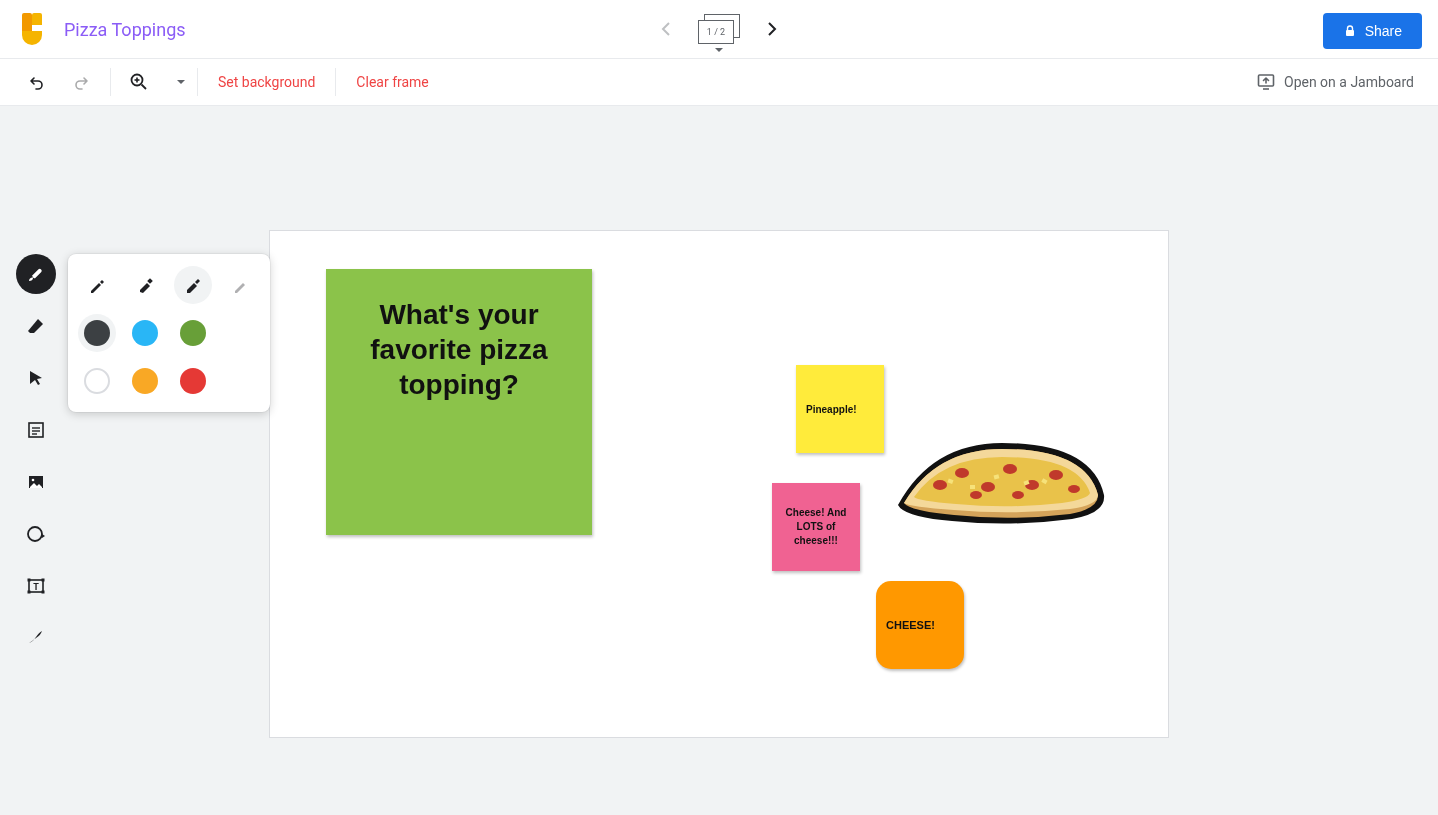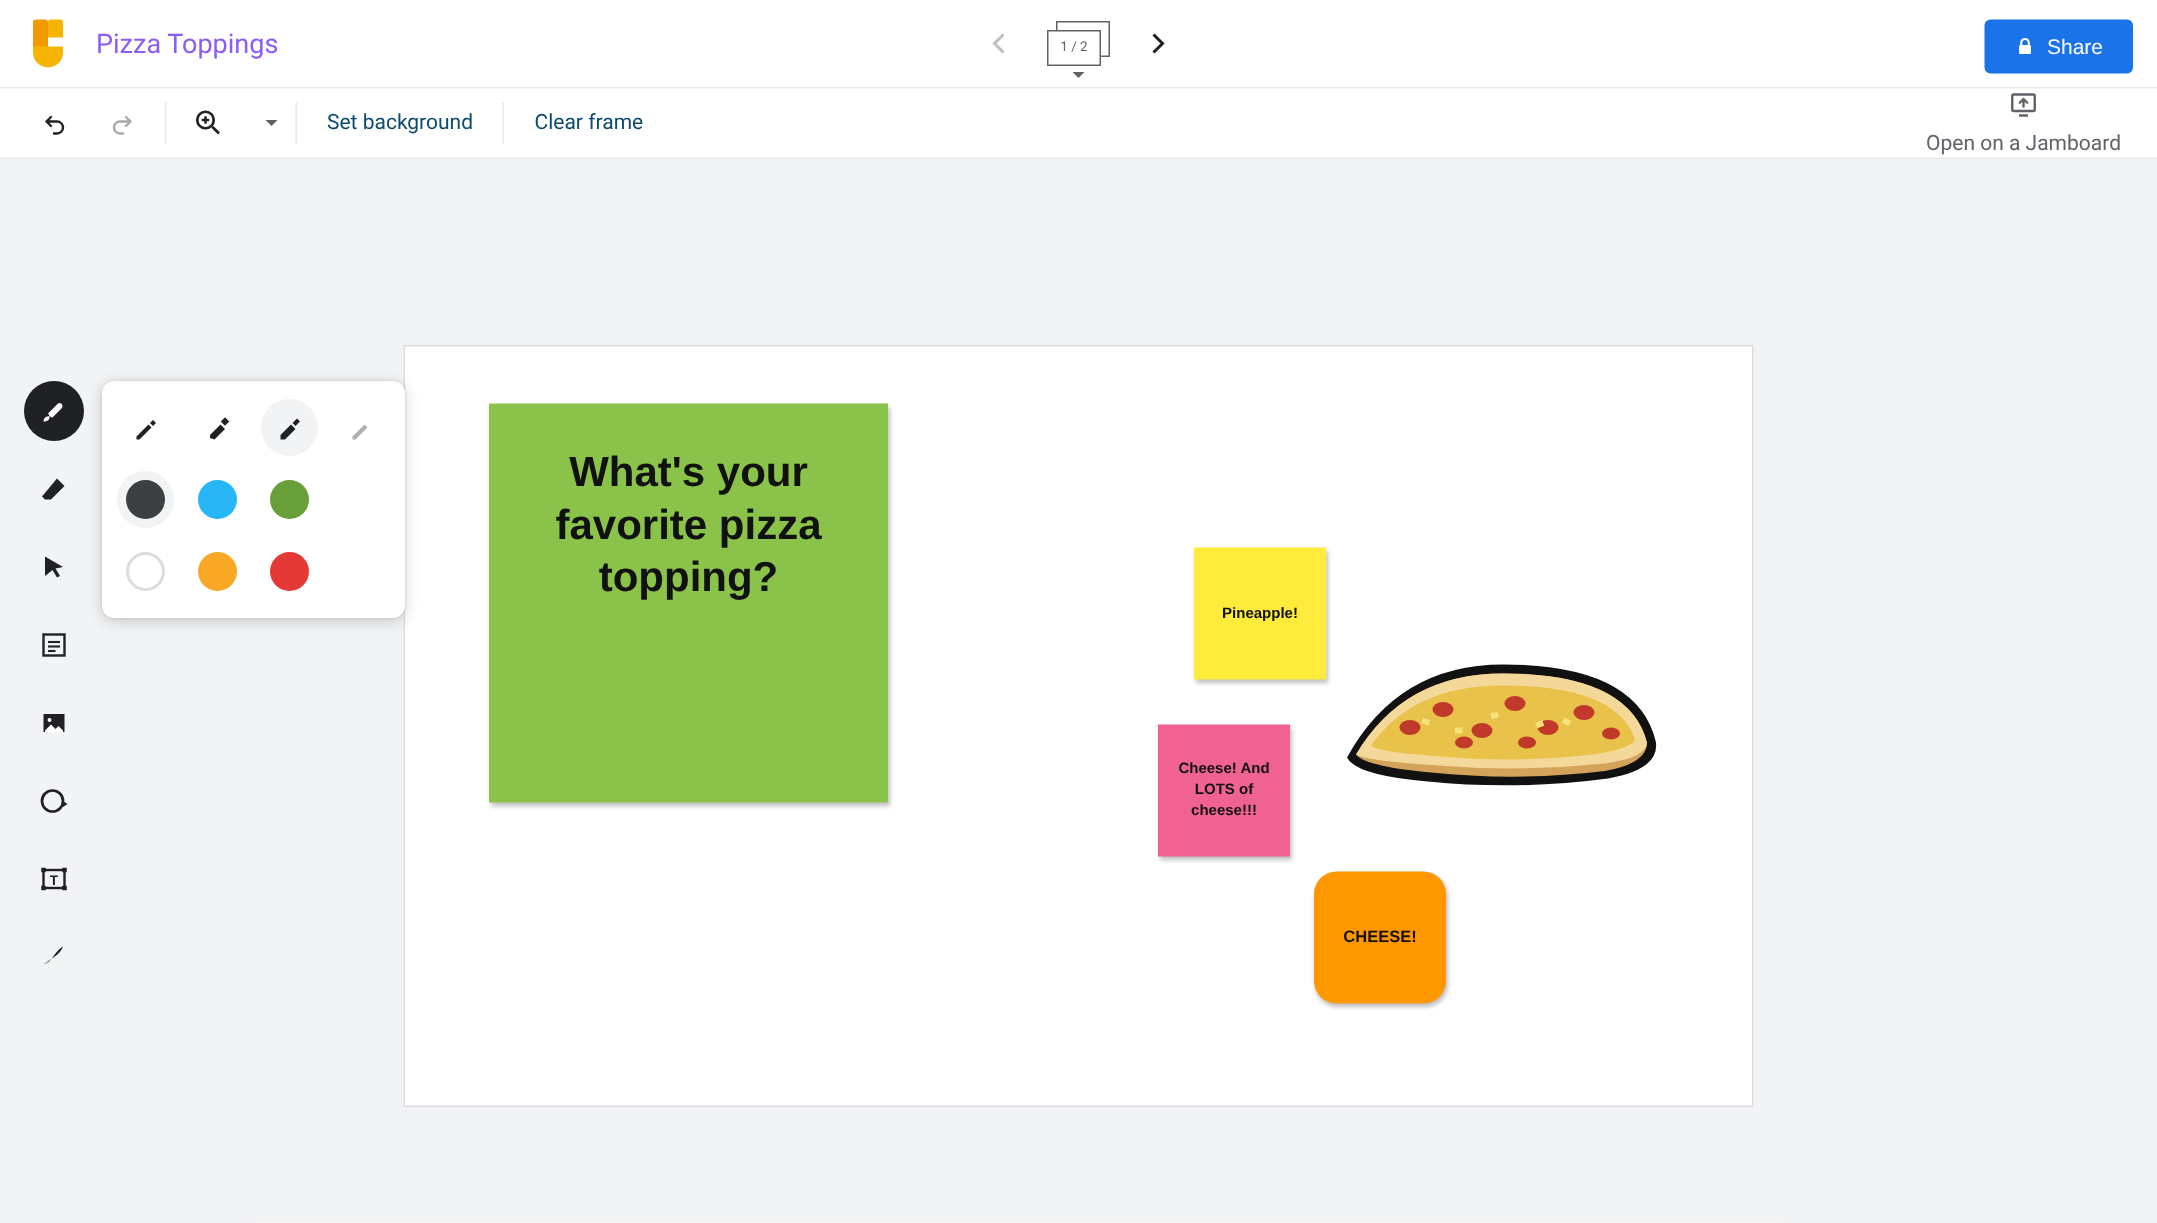--- a/index.html
+++ b/index.html
@@ -90,26 +90,26 @@
       padding: 0 8px;
       border-top: 1px solid #e8eaed;
       border-bottom: 1px solid #e8eaed;
       background:#fff;
       position: relative;
     }
     .tb-group { display:flex; align-items:center; height:100%; padding:0 12px; }
     .tb-divider { width:1px; height:28px; background:#e8eaed; }
     .tb-icon-btn { width:32px; height:32px; display:flex; align-items:center; justify-content:center; cursor:pointer; border-radius:4px; color:#5f6368;}
     .tb-icon-btn.disabled { opacity:0.38; cursor:default; }
-    .tb-text-btn { font-size:14px; color:#0c4a6e; cursor:pointer; padding:6px 8px; border-radius:4px;}
+    .tb-text-btn { font-size:14px; color:#ef4444; cursor:pointer; padding:6px 8px; border-radius:4px;}
     .zoom-group { display:flex; align-items:center; gap:6px; }
     .zoom-caret { width:0; height:0; border-left:4px solid transparent; border-right:4px solid transparent; border-top:4px solid #5f6368;}
     .open-jamboard {
       margin-left:auto; display:flex; align-items:center; gap:8px;
-      font-size:14px; color:#5f6368; cursor:pointer; padding-right:16px;flex-direction:column;
+      font-size:14px; color:#5f6368; cursor:pointer; padding-right:16px;
     }
     
     
     .canvas-wrap {
       position:absolute; left:0; right:0; top:106px; bottom:0;
       background:#f1f3f4;
       display:flex; align-items:flex-start; justify-content:center;
       padding-top: 102px;
     }
     .canvas {
@@ -159,21 +159,21 @@
       display:flex; align-items:center; justify-content:center; cursor:pointer;
     }
     .color-swatch.sel { background:#f1f3f4; }
     .color-dot { width:26px; height:26px; border-radius:50%; }
     .color-dot.outline { border:2px solid #dadce0; background:#fff; }
     
     
     .sticky {
       position:absolute;
       box-shadow: 1px 2px 3px rgba(0,0,0,0.25);
-      display:flex; align-items:center; justify-content:center;
+      display:flex; align-items:center; justify-content:flex-start;
       padding:10px; text-align:center;
       font-family: 'Google Sans', Arial, sans-serif;
     }
     .big-green {
       left:56px; top:38px; width:266px; height:266px; background:#8bc34a;
       align-items:flex-start; justify-content:flex-start; padding:28px;
     }
     .big-green .txt { font-size:28px; font-weight:700; color:#111; line-height:1.25;}
     .yellow { left:526px; top:134px; width:88px; height:88px; background:#ffeb3b; font-size:10px; font-weight:700; color:#111;}
     .pink { left:502px; top:252px; width:88px; height:88px; background:#f06292; font-size:10px; font-weight:700; color:#111; line-height:1.4;}

